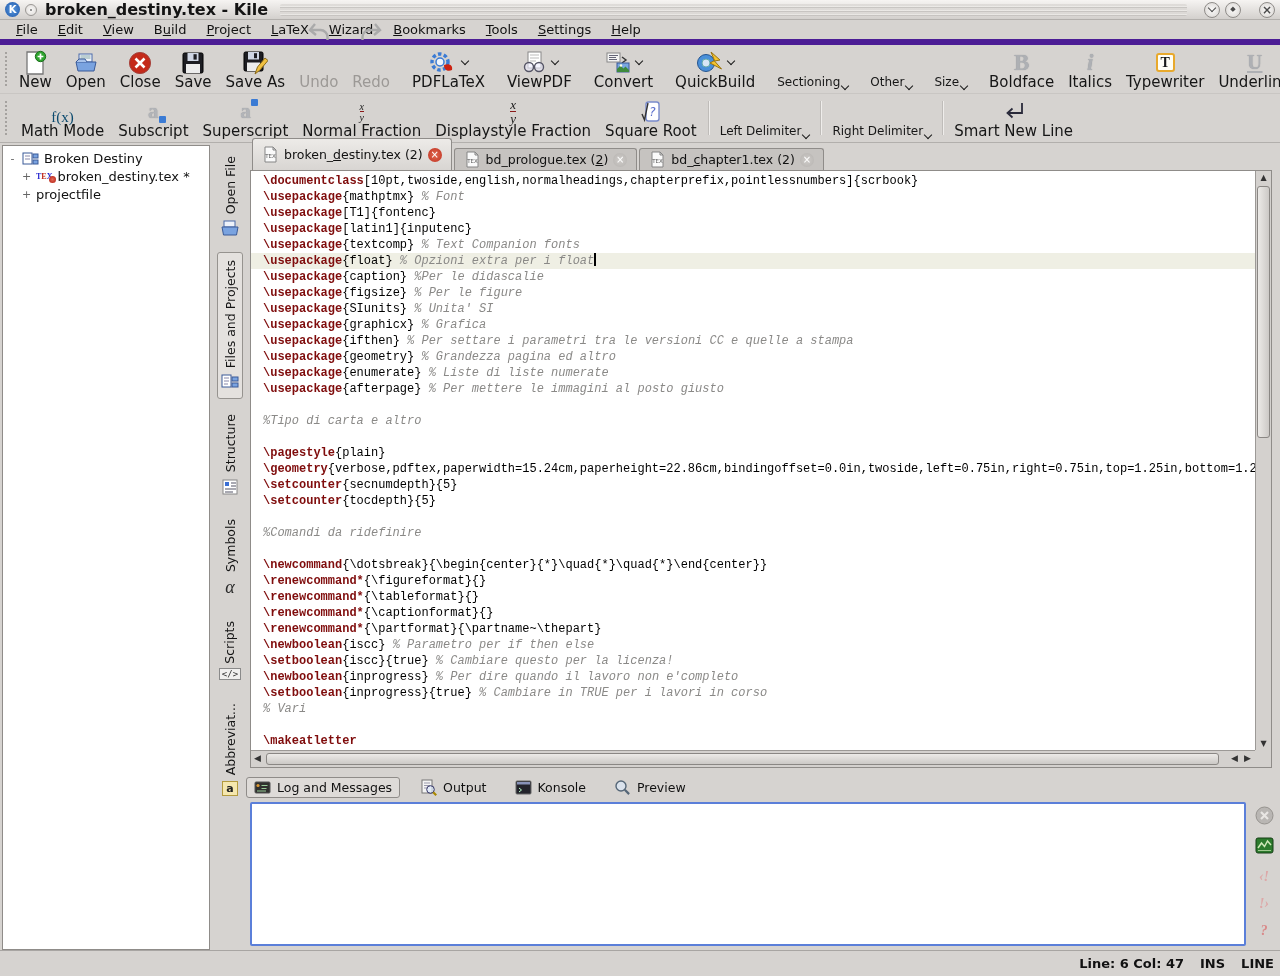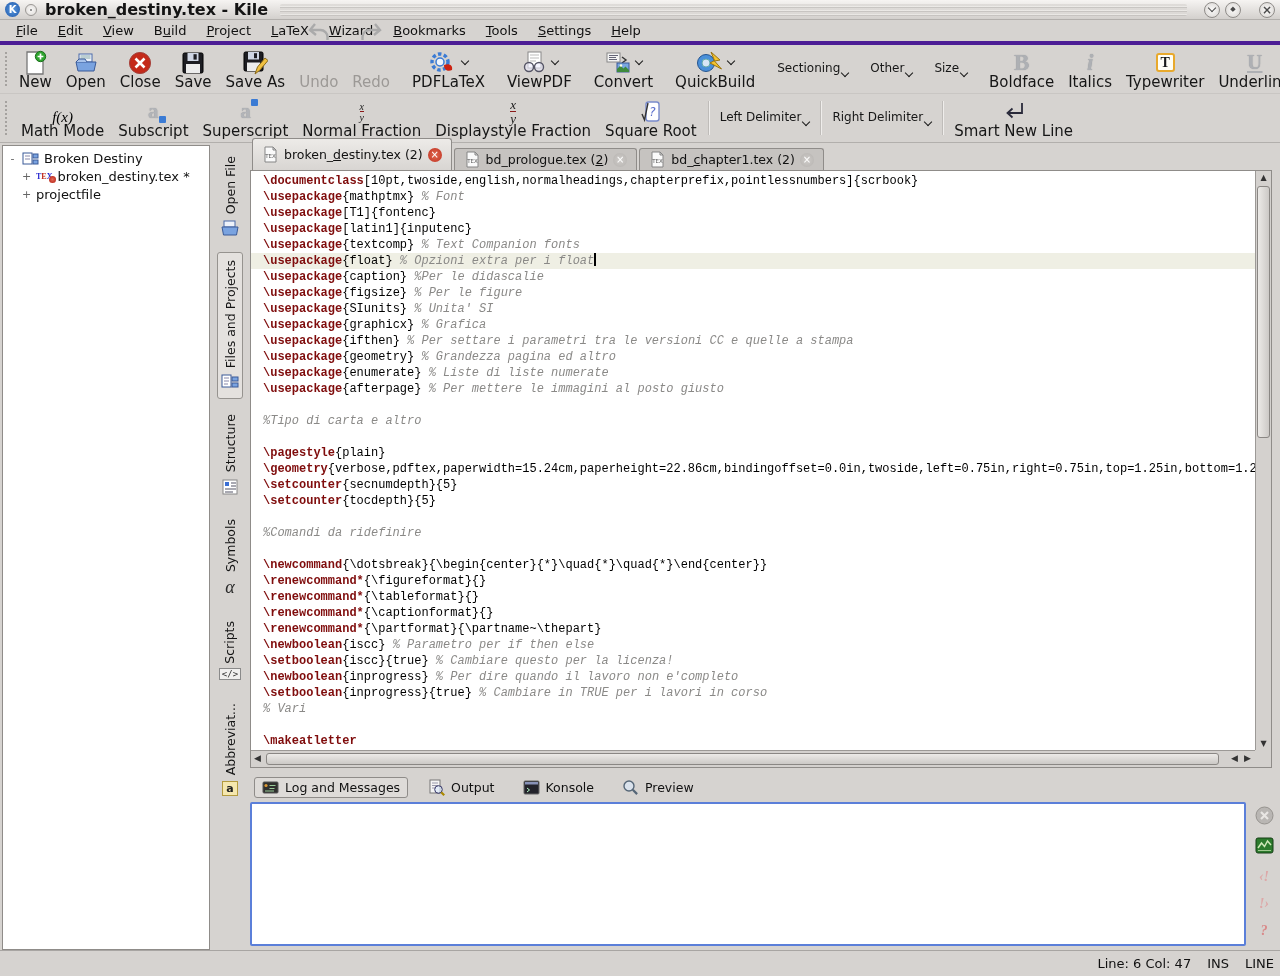--- a/index.html
+++ b/index.html
@@ -20,47 +20,47 @@
   .stickybtn::after { content:""; position:absolute; left:4px; top:4px; width:2px; height:2px; background:#777; border-radius:50%; }
   .wtitle { font-weight:bold; font-size:16px; color:#141414; margin-left:8px; white-space:nowrap; }
   .stripes { flex:1; height:12px; margin:0 12px;
     background:repeating-linear-gradient(0deg,#c3c0bd 0 1px,#eceae7 1px 2px,#dcd9d6 2px 4px); border-radius:2px; opacity:.85; }
   .winbtn { width:16px; height:16px; border-radius:50%; border:1px solid #8f8c89;
     background:radial-gradient(#fbfaf9,#d8d5d2); margin-left:5px; display:flex; align-items:center; justify-content:center;
     color:#4a4a4a; font-size:9px; line-height:1; }
   .winbtn .chev { width:6px; height:6px; border-right:1.5px solid #4a4a4a; border-bottom:1.5px solid #4a4a4a; transform:rotate(45deg); margin-top:-3px; }
   
   .menubar { position:absolute; top:20px; left:0; right:0; height:25px; display:flex; align-items:center;
-    padding-left:6px; background:#d6d3d0; border-bottom:4px solid #4c1d95; }
+    padding-left:6px; background:#d6d3d0; border-bottom:6px solid #4c1d95; }
   .mitem { padding:3px 10px; font-size:13px; }
   
   .toolbar { position:absolute; left:0; right:0; display:flex; align-items:stretch; padding:2px 4px; background:#d6d3d0; }
   #toolbar1 { top:45px; height:49px; border-bottom:1px solid #c9c6c3; }
   #toolbar2 { top:94px; height:49px; border-bottom:1px solid #b2afac; }
   .thandle { width:4px; border-left:2px dotted #a5a29f; margin:5px 5px 5px 1px; }
   .tsep { width:1px; background:#bfbcb9; box-shadow:1px 0 0 #efedeb; margin:5px 4px; }
   .tbtn { display:flex; flex-direction:column; align-items:center; justify-content:flex-end;
     padding:1px 7px 2px; border-radius:3px; }
   .ticonrow { display:flex; align-items:center; gap:4px; height:27px; }
   .tlabel { font-size:15px; line-height:13px; white-space:nowrap; color:#161616; }
   .tbtn.disabled .tlabel { color:#9c9996;margin-top:30px; }
-  .tbtn.textonly { flex-direction:row; align-items:center; justify-content:center; gap:2px; }
+  .tbtn.textonly { flex-direction:row; align-items:flex-end; justify-content:center; gap:2px; }
   .tbtn.textonly .tlabel { font-size:12px; }
   .ddarrow { width:6px; height:6px; border-right:1.7px solid #1a1a1a; border-bottom:1.7px solid #1a1a1a;
     transform:rotate(45deg); margin-top:-4px; flex:0 0 auto; }
   .tbtn.textonly .ddarrow { margin-top:8px; }
   .toverflow { margin-left:auto; align-self:center; font-size:15px; font-weight:bold; color:#222; padding:0 4px; }
   .icn { display:inline-flex; align-items:center; justify-content:center; }
   
   .gB { font-family:"Liberation Serif",serif; font-size:23px; font-weight:bold; color:#aeb0b4; text-shadow:0 0 1px #8e9094; }
   .gI { font-family:"Liberation Serif",serif; font-size:23px; font-style:italic; font-weight:bold; color:#aeb0b4; text-shadow:0 0 1px #8e9094; }
   .gT { font-family:"Liberation Serif",serif; font-size:14px; font-weight:bold; color:#1a1a1a;
     border:2px solid #e8a92c; border-radius:3px; background:#fffef6; padding:0 3px; line-height:15px; }
   .gU { font-family:"Liberation Serif",serif; font-size:21px; font-weight:bold; color:#aeb0b4; text-decoration:underline; text-shadow:0 0 1px #8e9094; }
-  .gFx { font-family:"Liberation Serif",serif; font-style:italic; font-size:15px; color:#000000;margin-top:12px; }
+  .gFx { font-family:"Liberation Serif",serif; font-size:15px; color:#0c4a6e;margin-top:12px; }
   .gA { font-family:"Liberation Serif",serif; font-size:21px; font-weight:bold; color:#b2b4b8; position:relative; text-shadow:0 0 1px #8e9094; }
   .sq { position:absolute; width:7px; height:7px; background:#3b7bd4; border-radius:1px; }
   .sq.sub { right:-7px; bottom:1px; }  .sq.sup { right:-7px; top:0; }
   .frac { display:inline-flex; flex-direction:column; align-items:center;
     font-family:"Liberation Serif",serif; font-style:italic; font-size:10px; line-height:9px; color:#1a1a1a; }
   .frac .den { border-top:1px solid #8b1a1a; padding-top:1px; }
   .fracbig { font-size:13px; line-height:12px; }
   .gAl { font-family:"Liberation Serif",serif; font-style:italic; font-size:18px; color:#2a2a2a; }
   .gScr { font-size:9px; border:1px solid #8a8a8a; background:#f0efee; padding:0 2px; color:#333; font-family:"DejaVu Sans Mono",monospace; }
   .gAb { font-size:11px; font-weight:bold; background:#f5e7ae; border:1px solid #b39a3e; padding:0 3px; color:#222; }
@@ -102,33 +102,33 @@
   .vscroll { position:absolute; right:0; top:0; width:16px; bottom:17px; background:#d4d1ce; border-left:1px solid #9c9996; }
   .vthumb { position:absolute; left:1px; right:1px; top:15px; height:252px;
     background:linear-gradient(90deg,#eceae7,#ccc9c6); border:1px solid #8a8784; border-radius:3px; }
   .sarrow { position:absolute; width:100%; text-align:center; font-size:8px; color:#333; }
   .hscroll { position:absolute; left:0; right:16px; bottom:0; height:17px; background:#d4d1ce; border-top:1px solid #9c9996; }
   .hthumb { position:absolute; left:15px; right:36px; top:2px; bottom:2px;
     background:linear-gradient(#eceae7,#ccc9c6); border:1px solid #8a8784; border-radius:3px; }
   .harrow { position:absolute; top:2px; font-size:9px; color:#333; }
   .corner { position:absolute; right:0; bottom:0; width:16px; height:17px; background:#d4d1ce; }
   
-  .btabs { position:absolute; left:250px; top:774px; height:26px; display:flex; align-items:center; gap:12px; padding-left:4px; }
+  .btabs { position:absolute; left:242px; top:774px; height:26px; display:flex; align-items:center; gap:12px; padding-left:4px; }
   .btab { display:flex; align-items:center; gap:6px; font-size:12.5px; padding:2px 7px; border:1px solid transparent; border-radius:3px; }
   .btab.selected { border:1px solid #8f8c89; background:#dedbd8; }
   .logbox { position:absolute; left:250px; top:802px; width:996px; height:144px; background:#fff;
     border:2px solid #5b7fd9; border-radius:2px; }
   .sideicons { position:absolute; right:2px; top:806px; width:28px; display:flex; flex-direction:column; align-items:center; gap:8px; }
   
   .statusbar { position:absolute; left:0; right:0; bottom:0; height:26px; background:#d6d3d0;
     border-top:1px solid #a8a5a2; display:flex; align-items:center; font-size:13px; }
   .sproj { width:518px; margin-left:2px; padding-left:5px; height:20px; line-height:20px;
     border:1px solid #c3c0bd; border-radius:2px; background:#d8d5d2; white-space:nowrap; }
   .sspacer { flex:1; }
-  .scell { margin-right:16px; white-space:nowrap; }
+  .scell { margin-right:16px; white-space:nowrap;font-weight:bold; }
   .scell.last { margin-right:6px; }
 </style>
 </head>
 <body>
 
 <div class="titlebar">
   <div class="appicon">K</div>
   <div class="stickybtn"></div>
   <div class="wtitle">broken_destiny.tex - Kile</div>
   <div class="stripes"></div>

